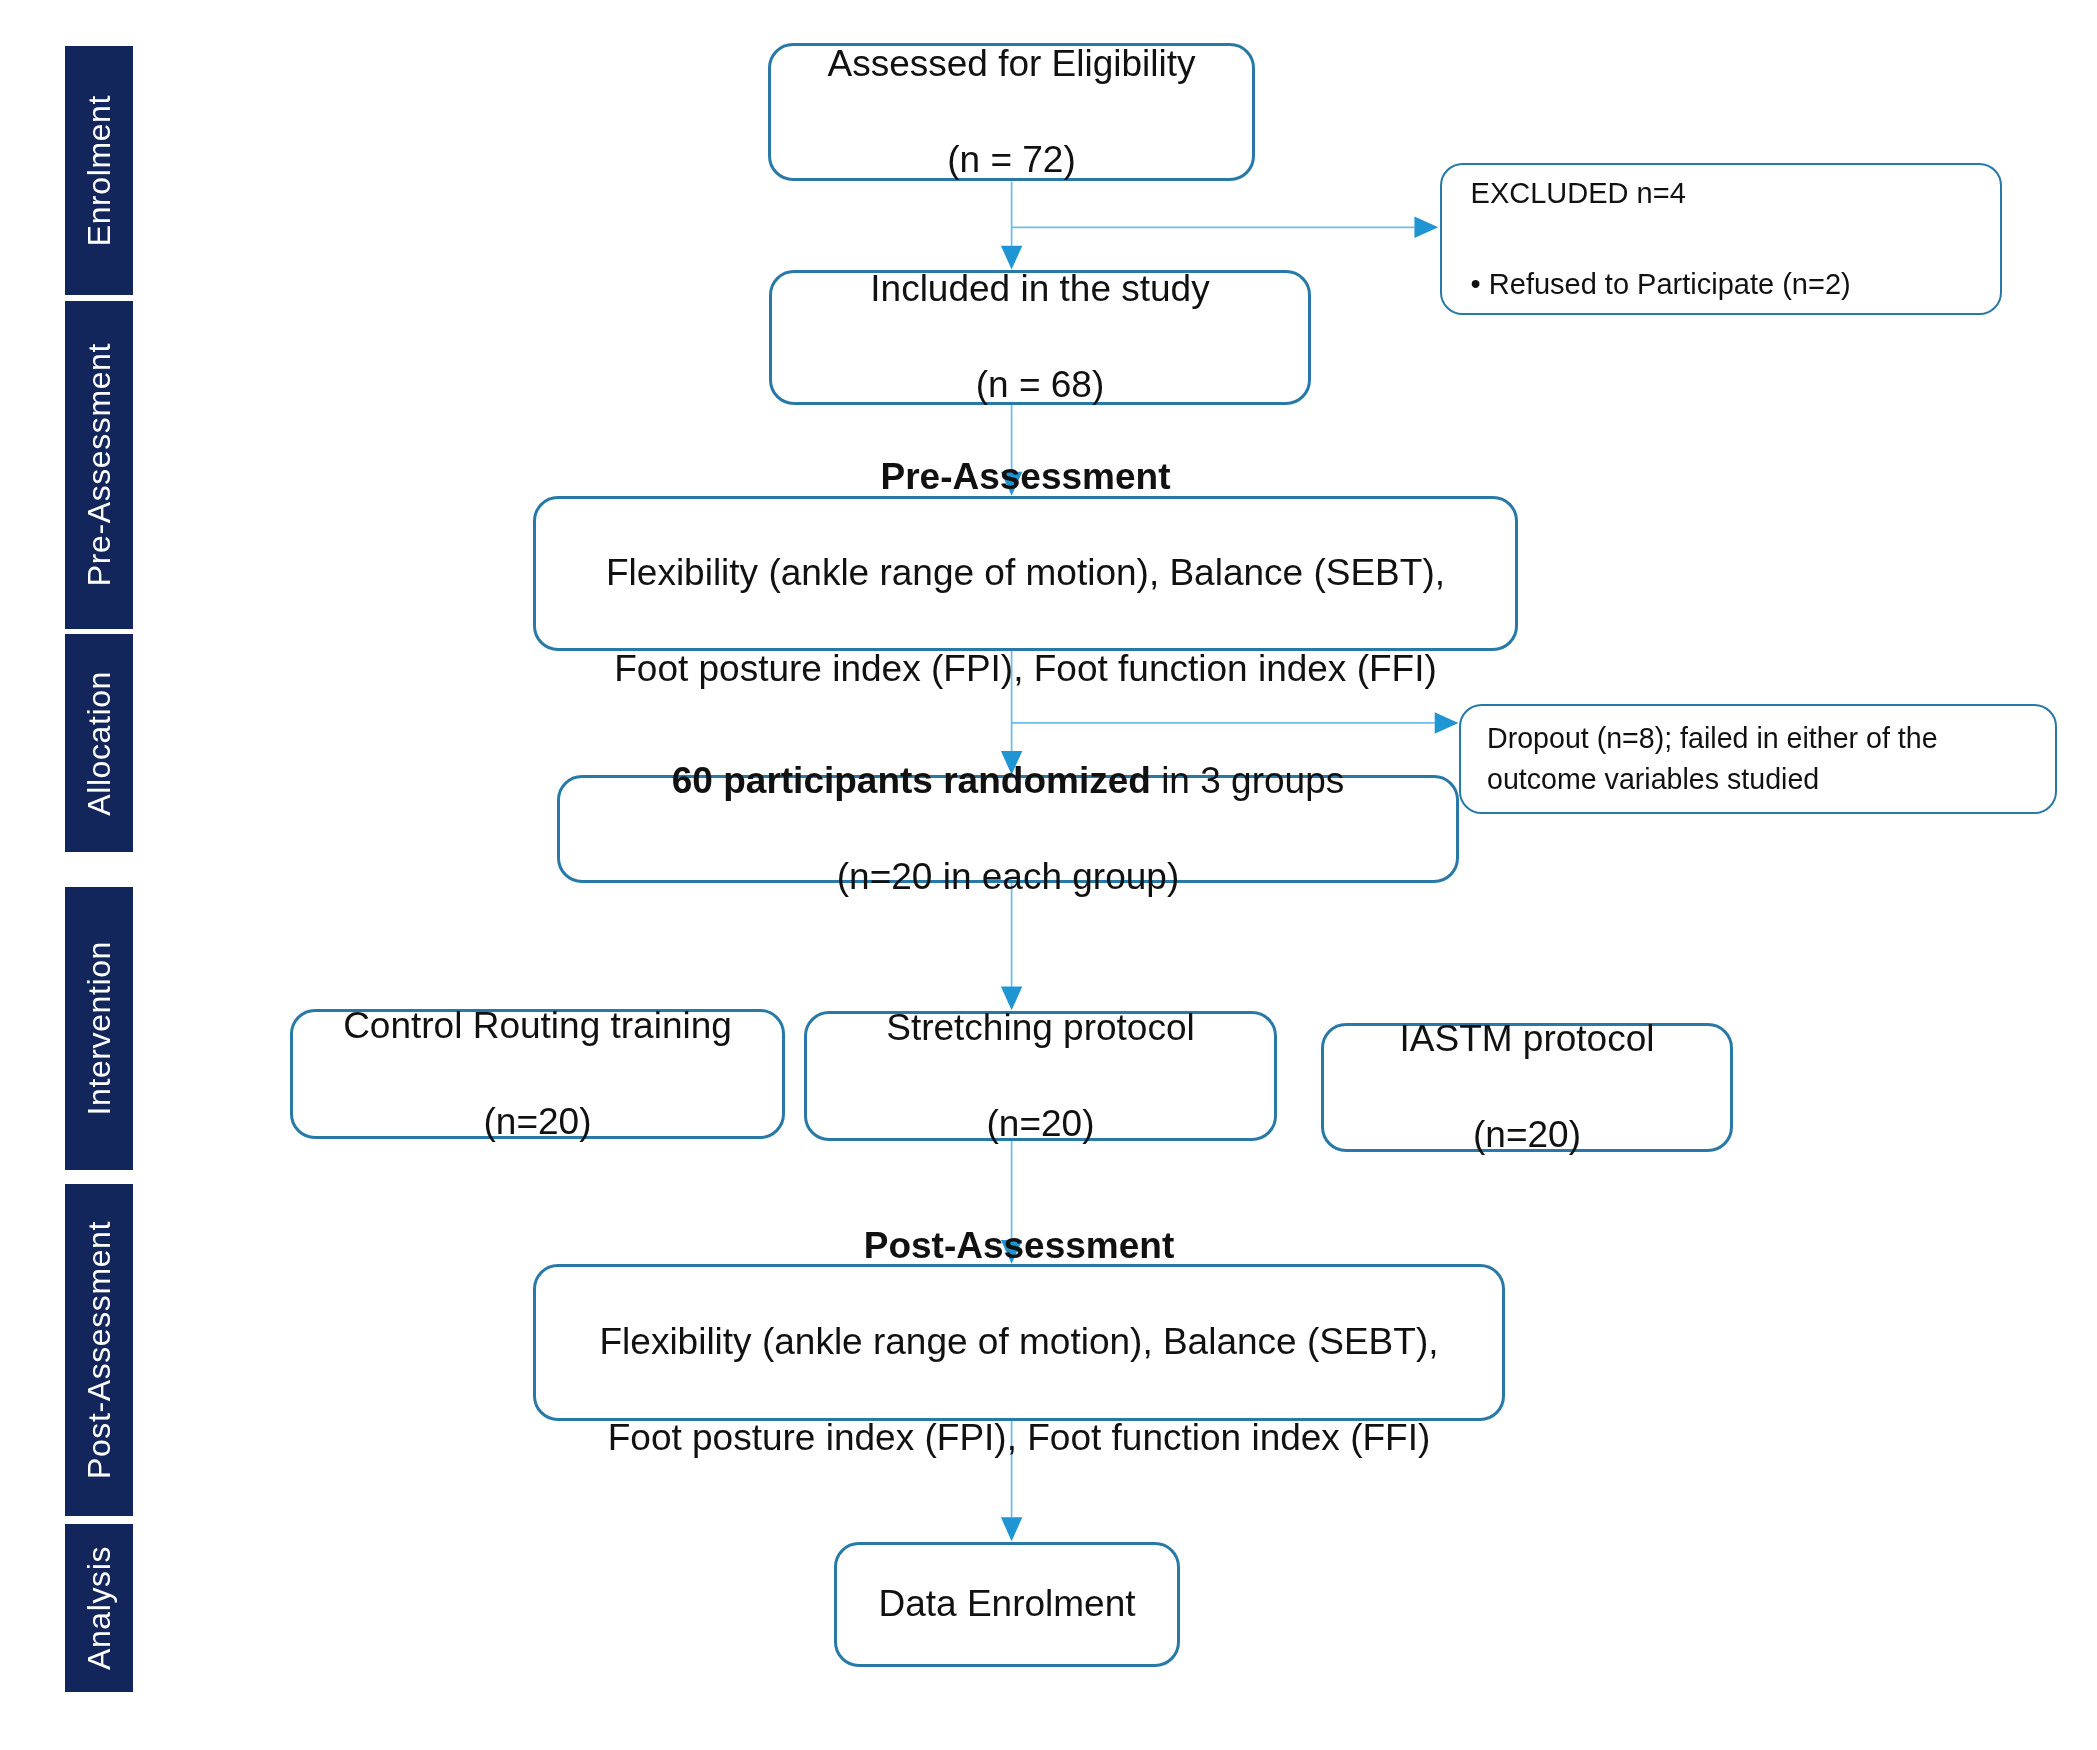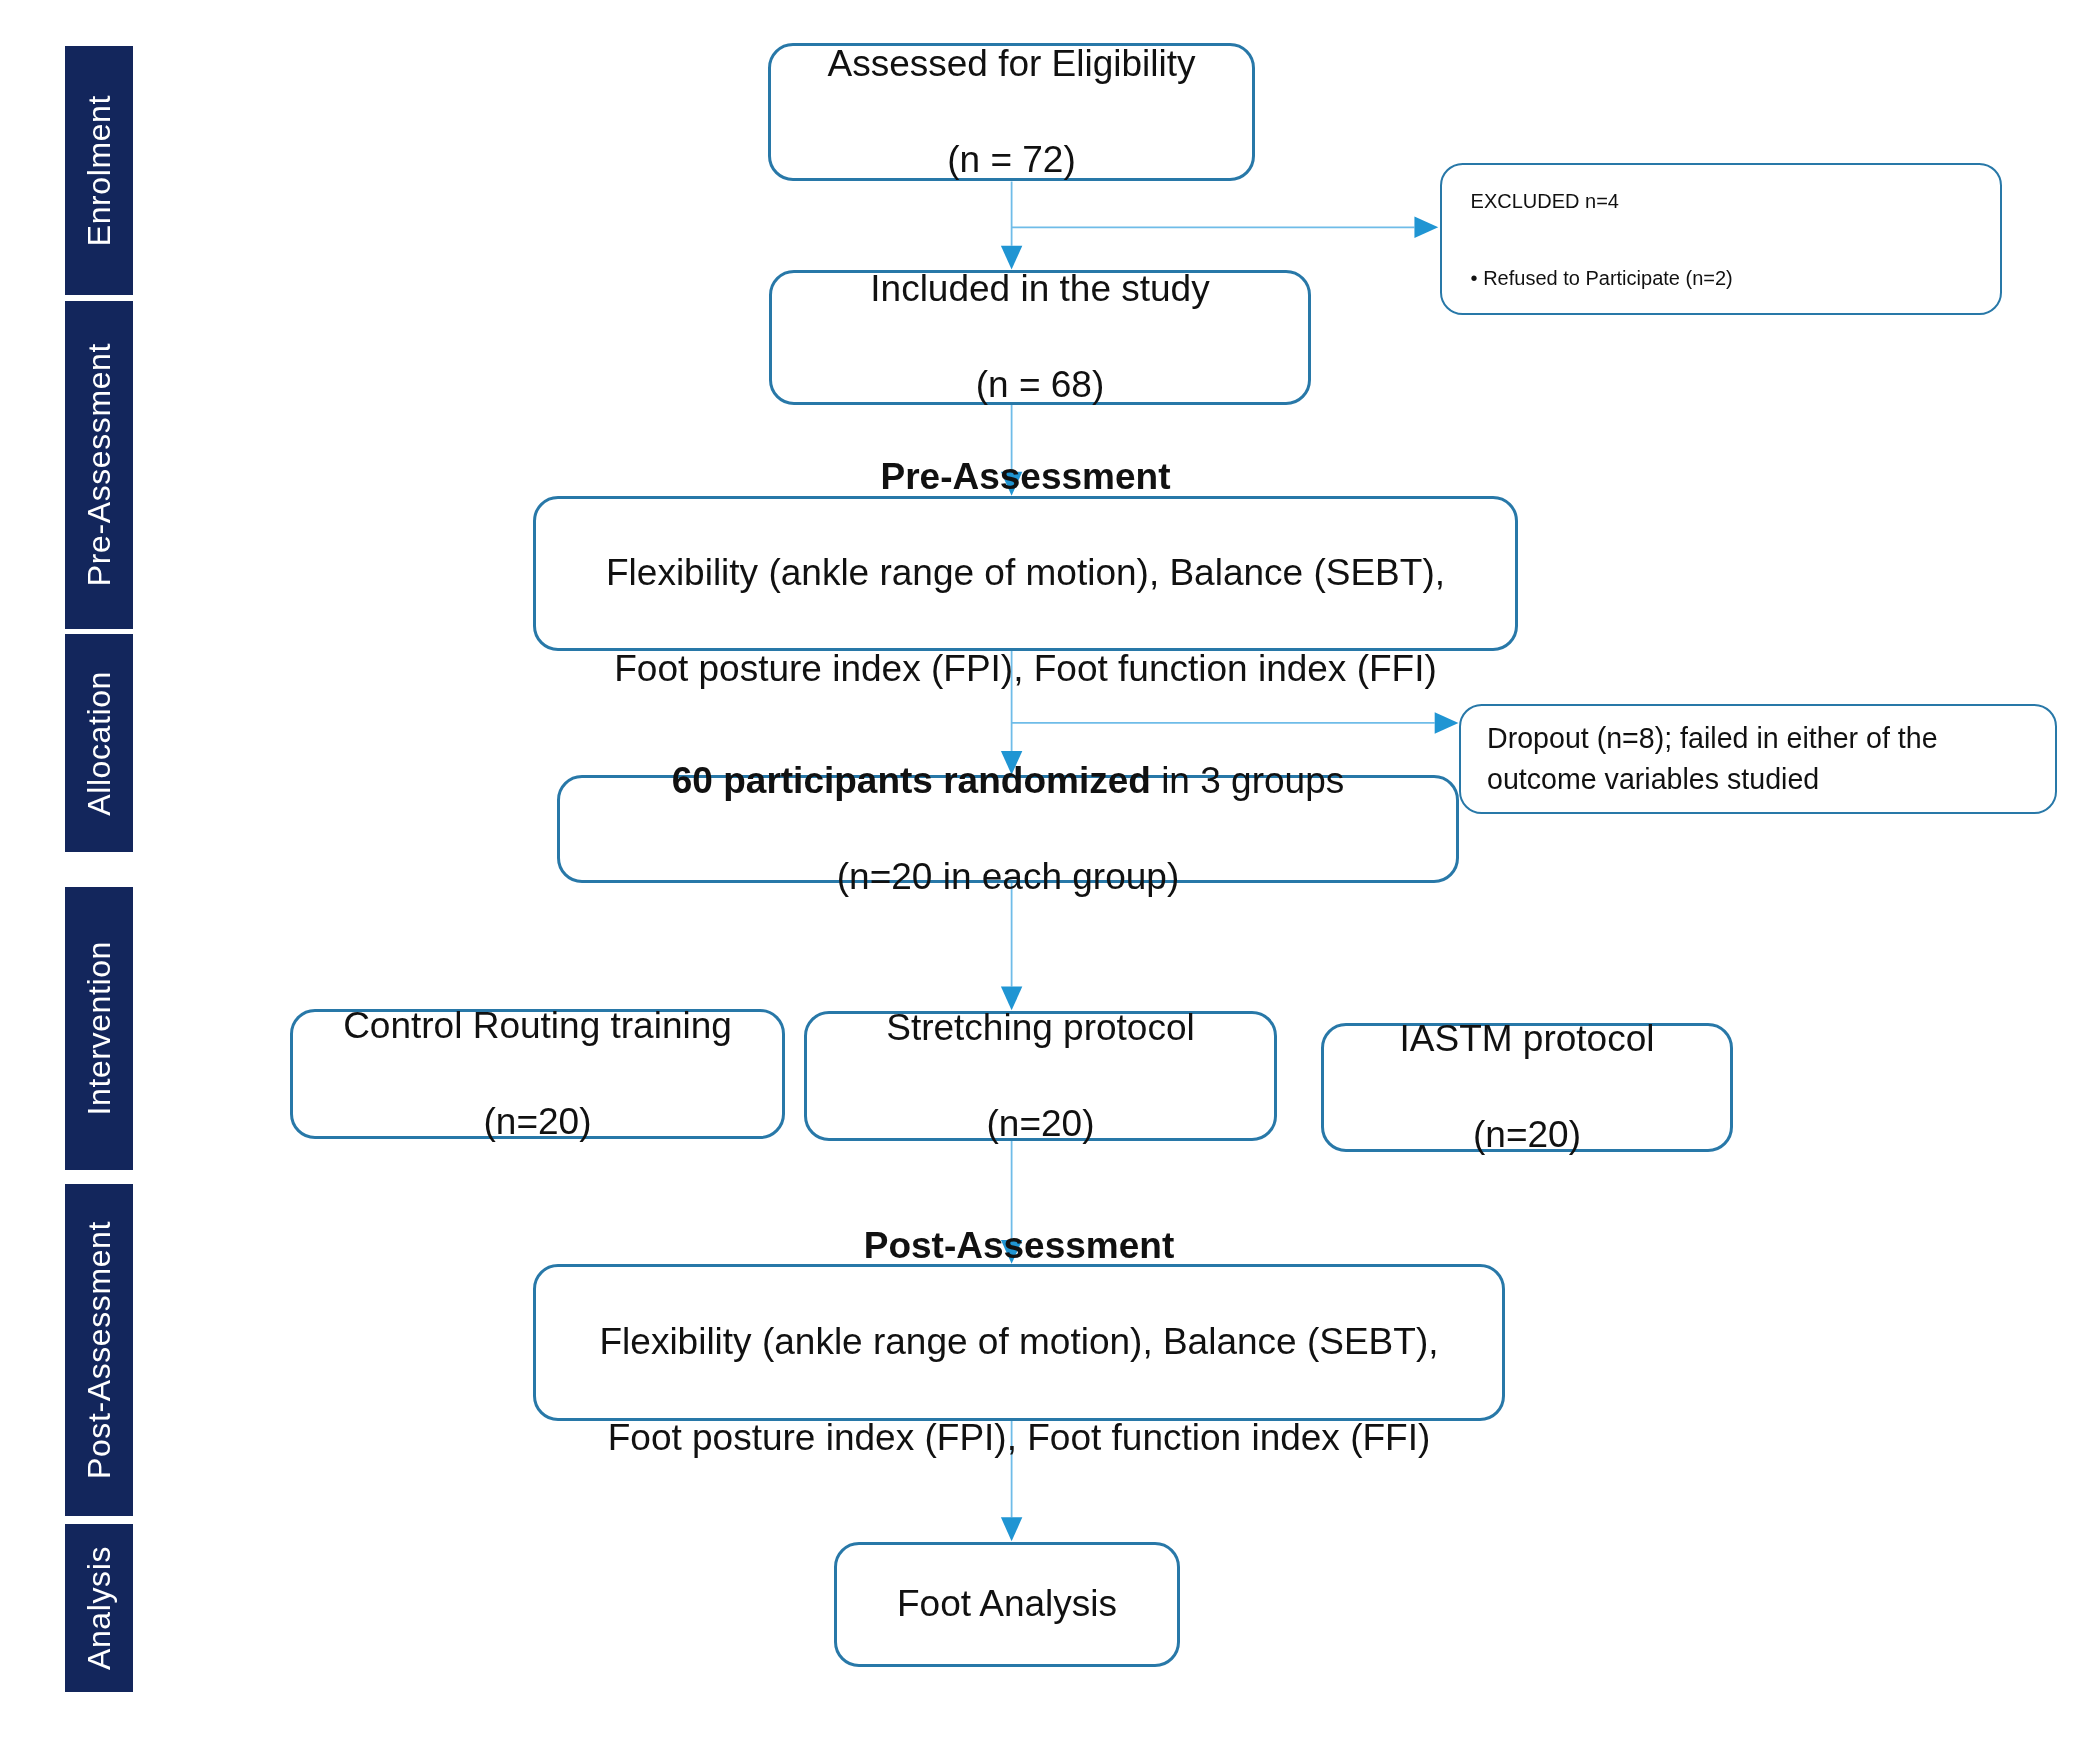--- a/index.html
+++ b/index.html
@@ -33,21 +33,21 @@
     background:#ffffff;
     display:flex;flex-direction:column;align-items:center;justify-content:center;
     text-align:center;
     font-size:37px;line-height:1.32;gap:47px;
   }
   .box .bold{font-weight:bold;}
   .box .line{white-space:nowrap;}
   .sidebox{
     border-radius:22.6px;border-width:2.4px;
     align-items:flex-start;justify-content:center;text-align:left;
-    font-size:20px;line-height:1.5;
+    font-size:29px;line-height:1.5;
   }
   .sidebox .line{white-space:nowrap;}
   .dropout-text{white-space:normal;line-height:1.45;}
 
   
   #arrows{position:absolute;left:0;top:0;pointer-events:none;}
 </style>
 </head>
 <body>
 
@@ -144,17 +144,17 @@
     <div class="line">(n=20)</div>
   </div>
 
   <div class="box" style="left:533px;top:1264px;width:972px;height:157px;">
     <div class="line bold">Post-Assessment</div>
     <div class="line">Flexibility (ankle range of motion), Balance (SEBT),</div>
     <div class="line">Foot posture index (FPI), Foot function index (FFI)</div>
   </div>
 
   <div class="box" style="left:834px;top:1542px;width:346px;height:125px;">
-    <div class="line">Foot Analysis</div>
+    <div class="line">Data Enrolment</div>
   </div>
 
 </div>
 
 
 </body></html>

